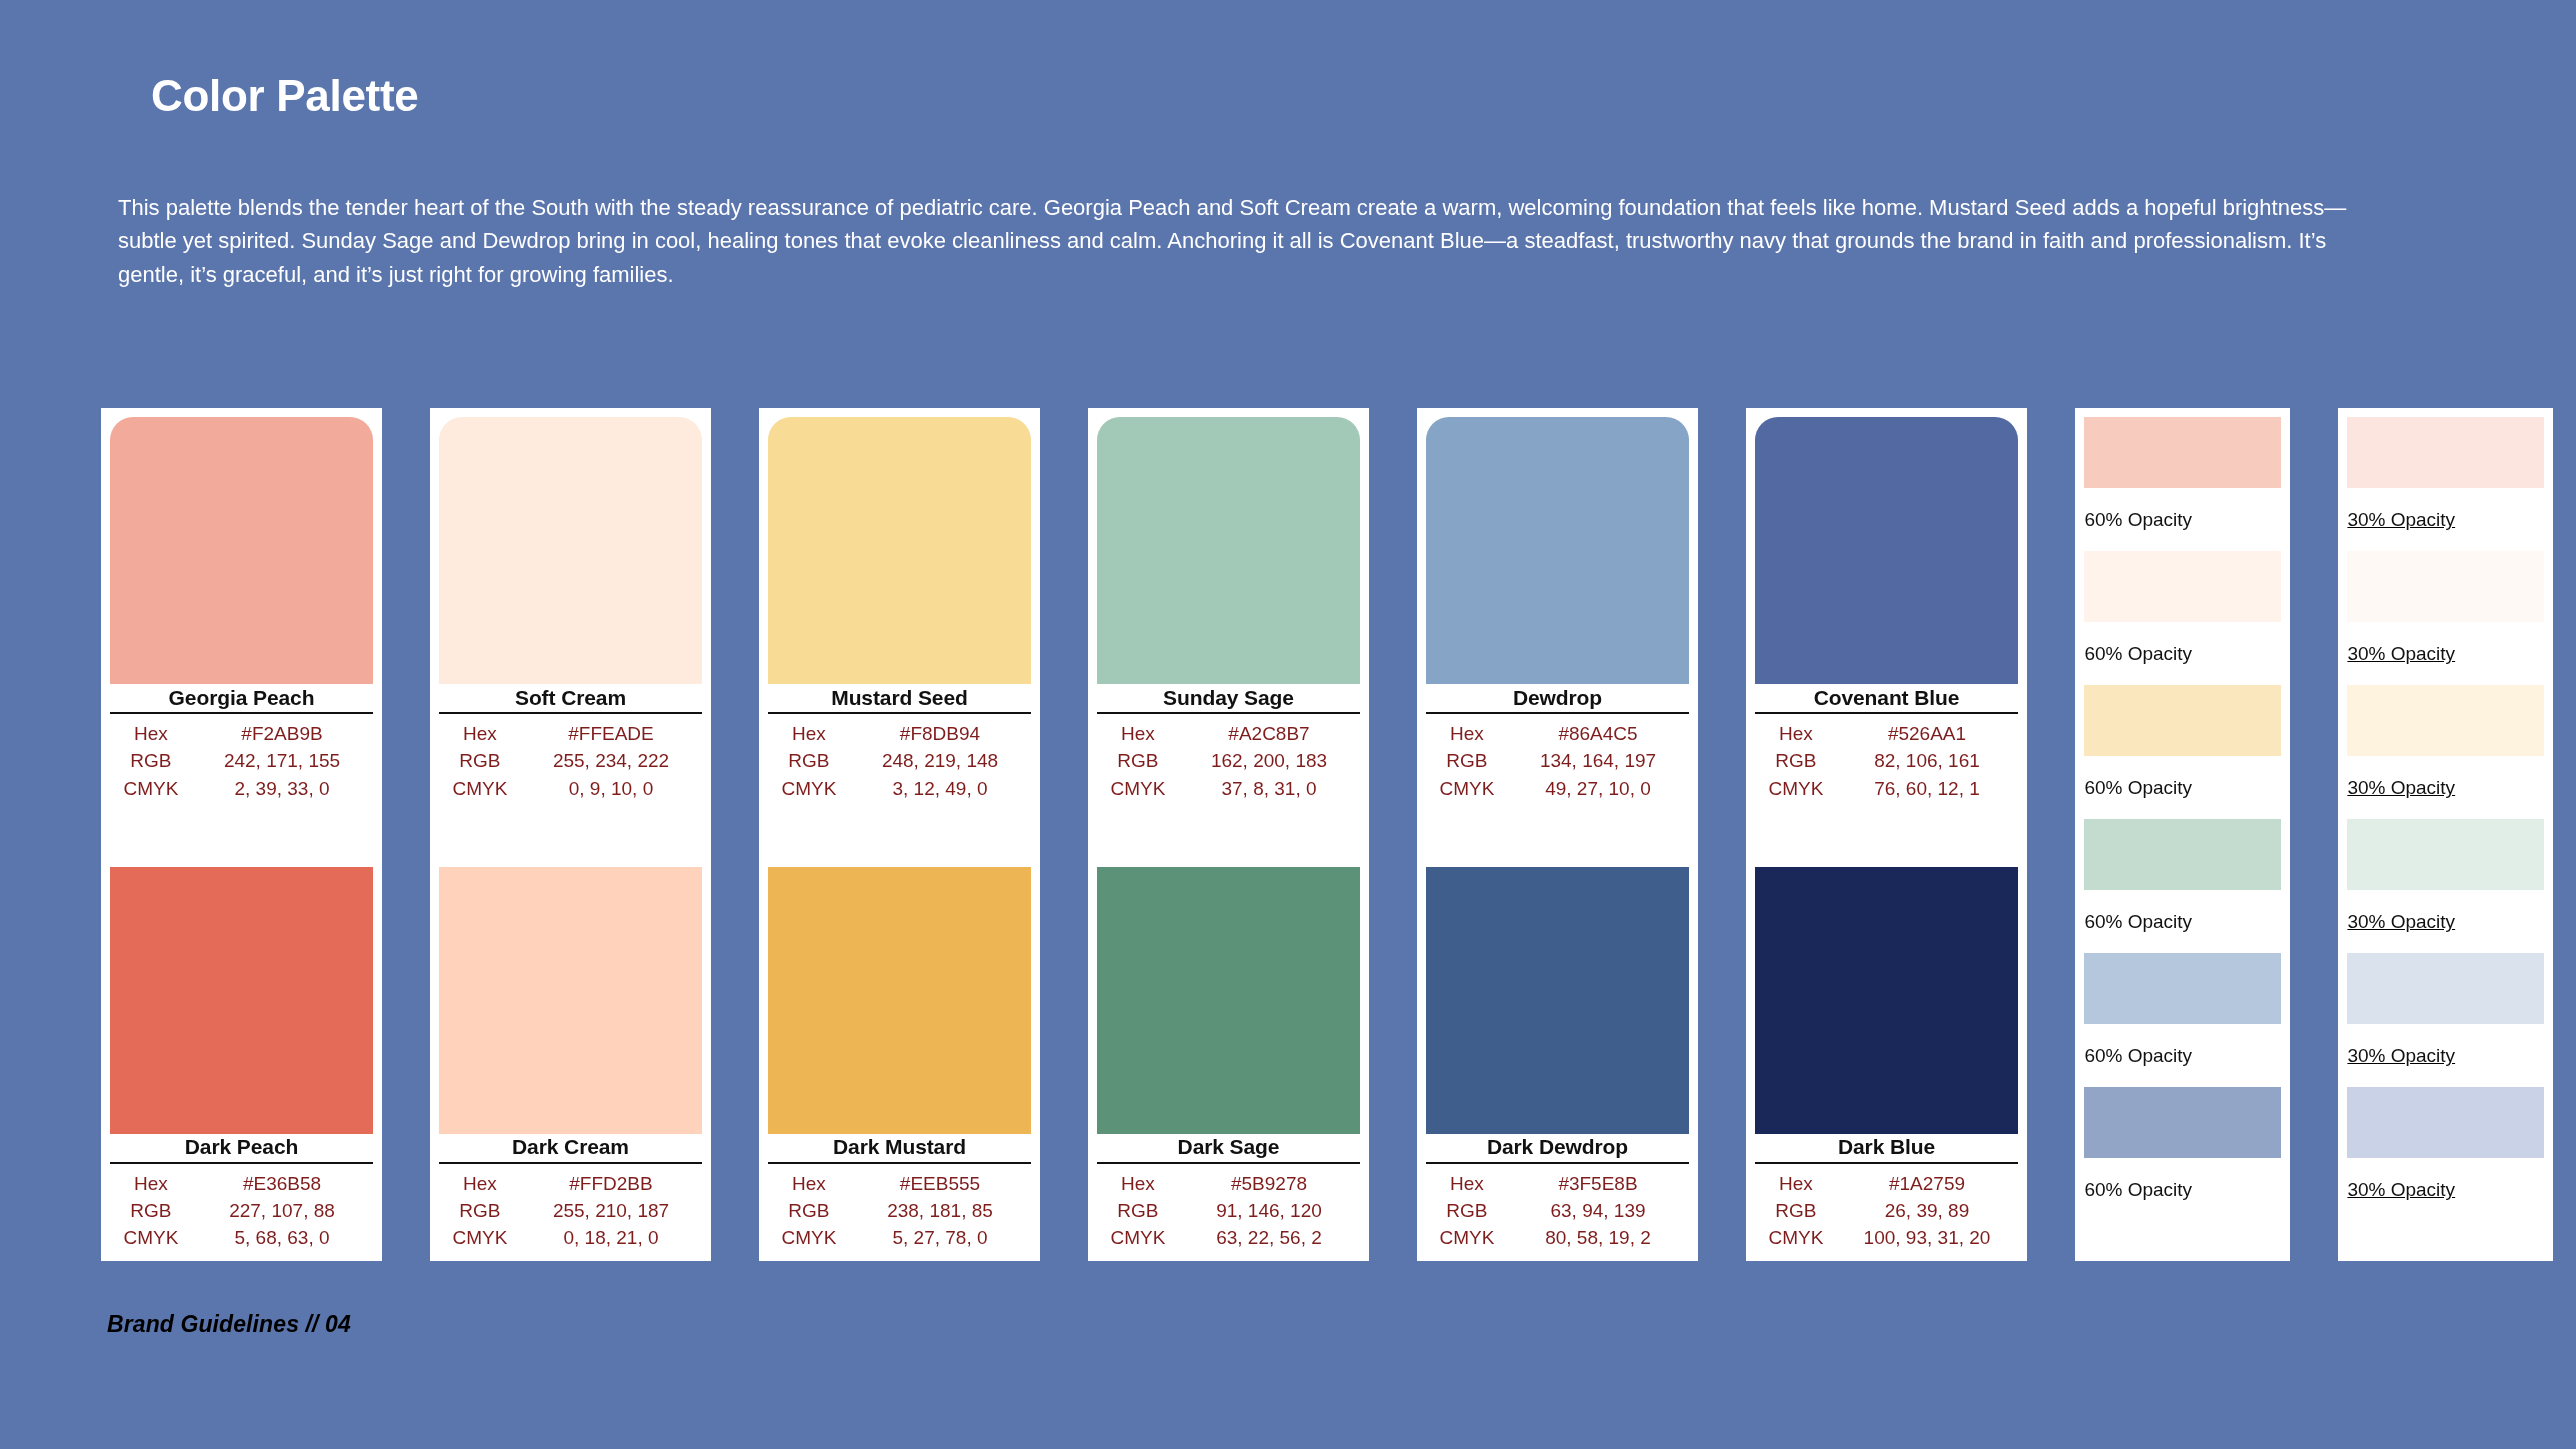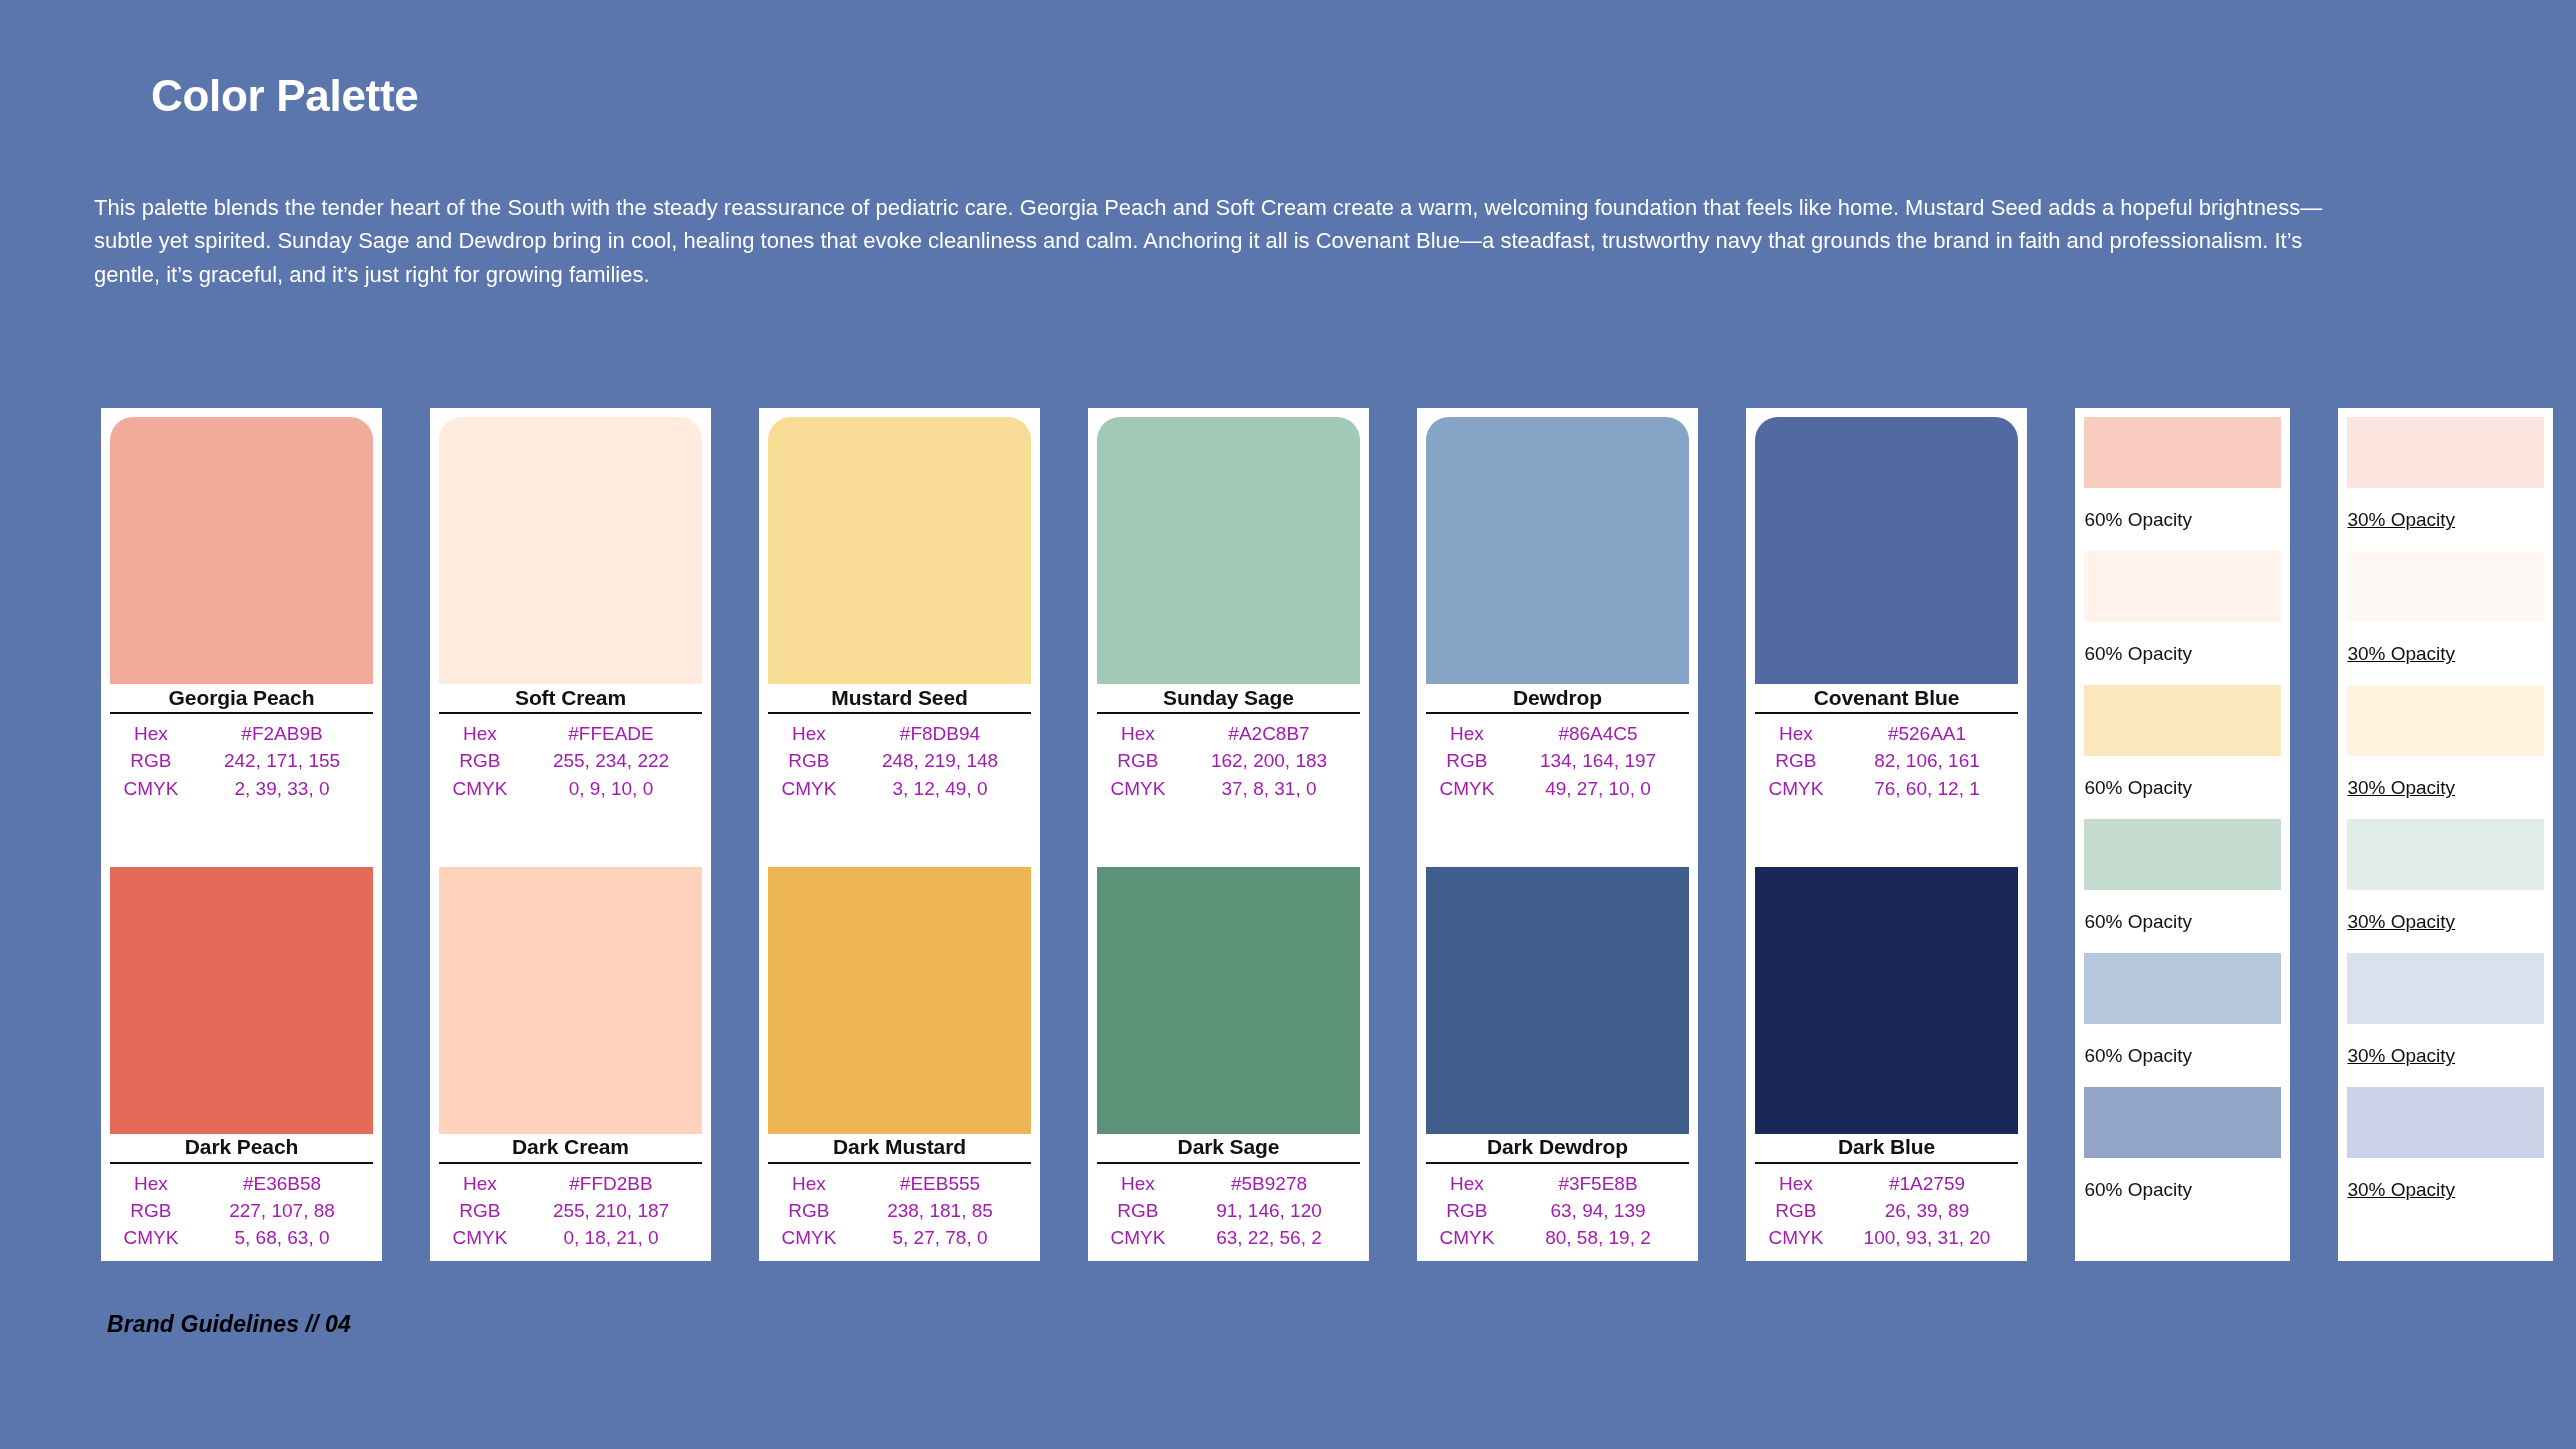--- a/index.html
+++ b/index.html
@@ -32,21 +32,21 @@
     font-size: 44px;
     font-weight: bold;
     color: #ffffff;
     letter-spacing: -0.3px;
     line-height: 1;
     margin-left: 44px;
   }
 
   .intro {
     position: absolute;
-    left: 94px;
+    left: 118px;
     top: 191px;
     width: 2254px;
     font-size: 22px;
     line-height: 1.52;
     color: #ffffff;
     font-weight: normal;
   }
 
   
   .grid {
@@ -115,21 +115,21 @@
   }
 
   .spec-rows {
     padding-top: 5.4px;
   }
 
   .spec-row {
     display: flex;
     font-size: 19px;
     line-height: 1.44;
-    color: #a21caf;
+    color: #7f1d1d;
   }
 
   .spec-key {
     flex: 0 0 81px;
   }
 
   .spec-val {
     flex: 1 1 auto;
     white-space: nowrap;
   }

